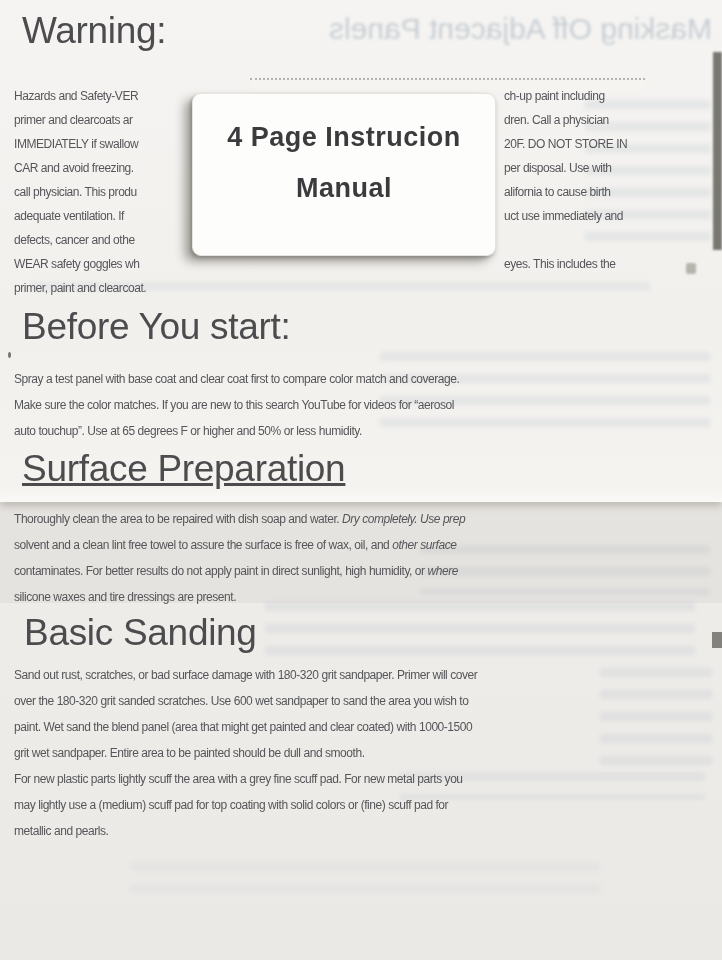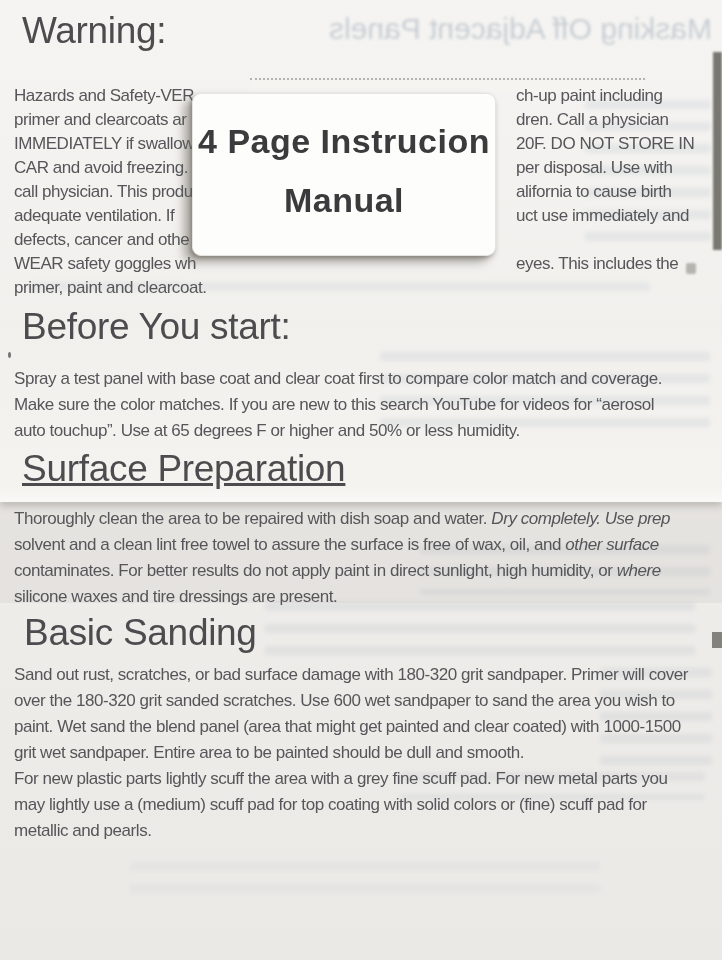--- a/index.html
+++ b/index.html
@@ -51,27 +51,27 @@
     font-size:37px; font-weight:400; color:#4c4c4f; letter-spacing:-.3px;
     white-space:nowrap;
   }
   .h-warning { left:22px; top:10px; }
   .h-before  { left:22px; top:306px; }
   .h-surface { left:22px; top:448px;text-decoration:underline; }
   .h-sanding { left:24px; top:612px; }
   
   .para {
     position:absolute; left:14px; z-index:3;
-    font-size:17px; letter-spacing:-.45px; color:#56565a;
+    font-size:12px; letter-spacing:-.45px; color:#56565a;
   }
   .para .line { white-space:nowrap; line-height:26px; height:26px; }
   .warn-para { top:84px; width:700px; }
   .warn-line { position:relative; height:24px; line-height:24px; }
   .wl { position:absolute; left:0; white-space:nowrap; }
-  .wr { position:absolute; left:502px; white-space:nowrap; }
+  .wr { position:absolute; left:490px; white-space:nowrap; }
   .before-para  { top:366px; }
   .surface-para { top:506px; }
   .sand-para    { top:662px; }
   .sand-para2   { top:766px; }
   .it { font-style:italic; }
   .stray-dot {
     position:absolute; left:8px; top:352px; width:3px; height:6px;
     background:#77777a; border-radius:50%; z-index:3;
   }
   
@@ -81,21 +81,21 @@
   }
   .sticker {
     position:absolute; left:192px; top:93px; width:304px; height:163px;
     background:#fdfdfb; border:1px solid #e6e4e0; border-radius:9px;
     box-shadow:-8px 6px 10px rgba(96,92,84,.5), -2px 2px 3px rgba(96,92,84,.3),
                0 3px 5px rgba(120,114,104,.22);
     z-index:5; display:flex; flex-direction:column; align-items:center;
     padding-top:28px; gap:20px;
   }
   .sticker-line {
-    font-size:34px; font-weight:700; color:#3b3b3d; letter-spacing:.5px;
+    font-size:27px; font-weight:700; color:#3b3b3d; letter-spacing:.5px;
     white-space:nowrap;
   }
   
   .edge-strip {
     position:absolute; right:0; top:52px; width:9px; height:198px;
     background:#63625b; filter:blur(1px); opacity:.85; z-index:6;
   }
   .edge-mark1 {
     position:absolute; left:686px; top:263px; width:10px; height:11px;
     background:#85847a; opacity:.55; filter:blur(1px); border-radius:2px; z-index:6;

